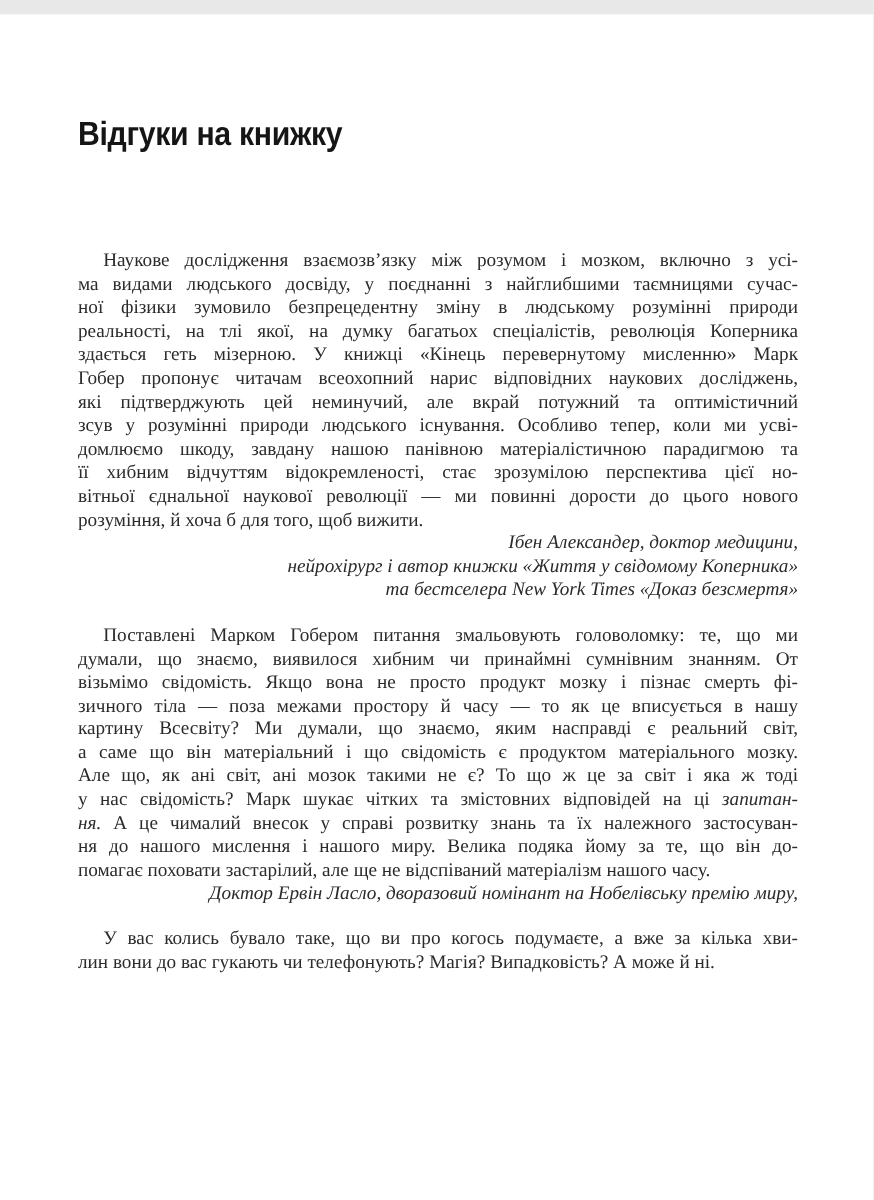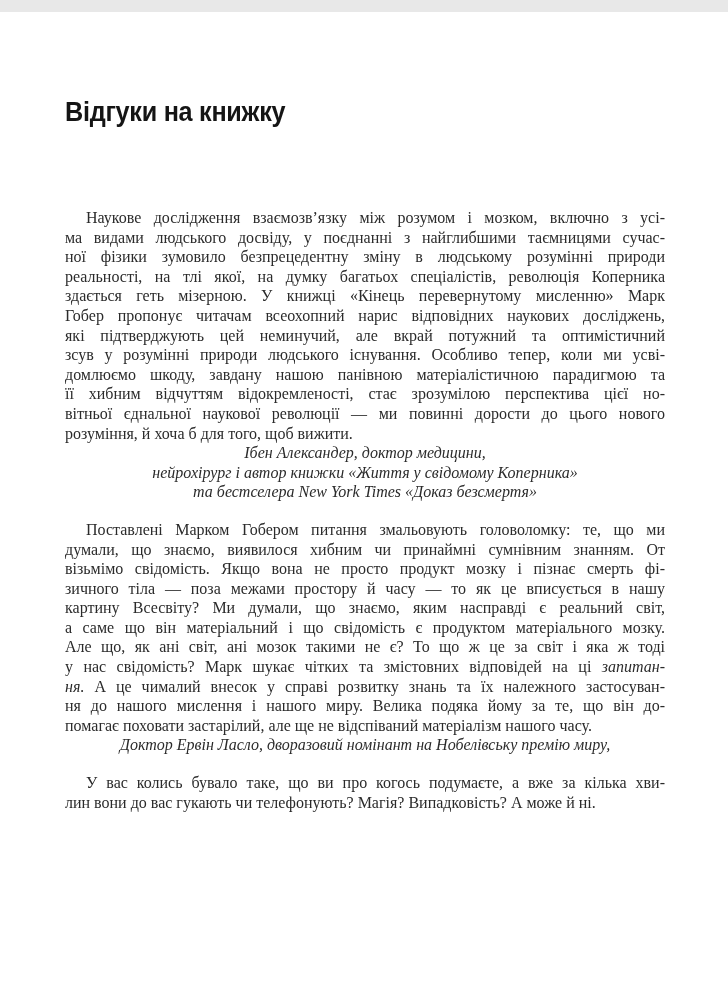--- a/index.html
+++ b/index.html
@@ -45,21 +45,21 @@
   }
   .paragraph .line {
     text-align: justify;
     text-align-last: justify;
   }
   .paragraph .line.last {
     text-align-last: left;
   }
   .line.indent { text-indent: 21px; }
   .attribution .line {
-    text-align: center;
+    text-align: right;
     font-style: italic;
   }
   .it { font-style: italic; }
 </style>
 </head>
 <body>
 
 <main class="page">
   <h1 class="page-title">Відгуки на книжку</h1>
   <section class="content">

